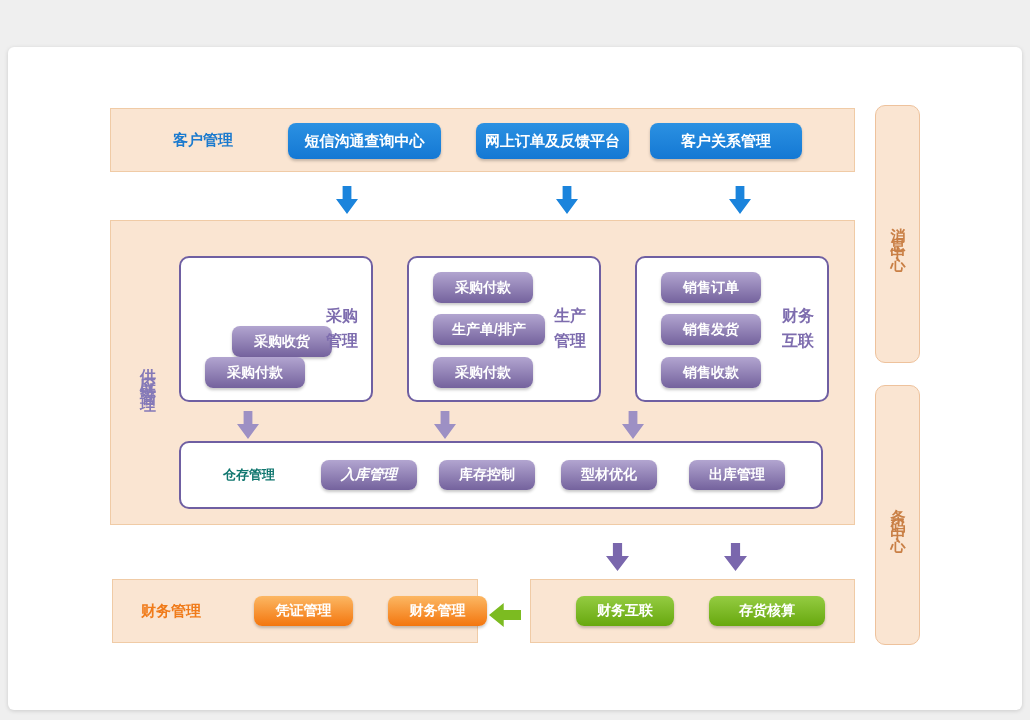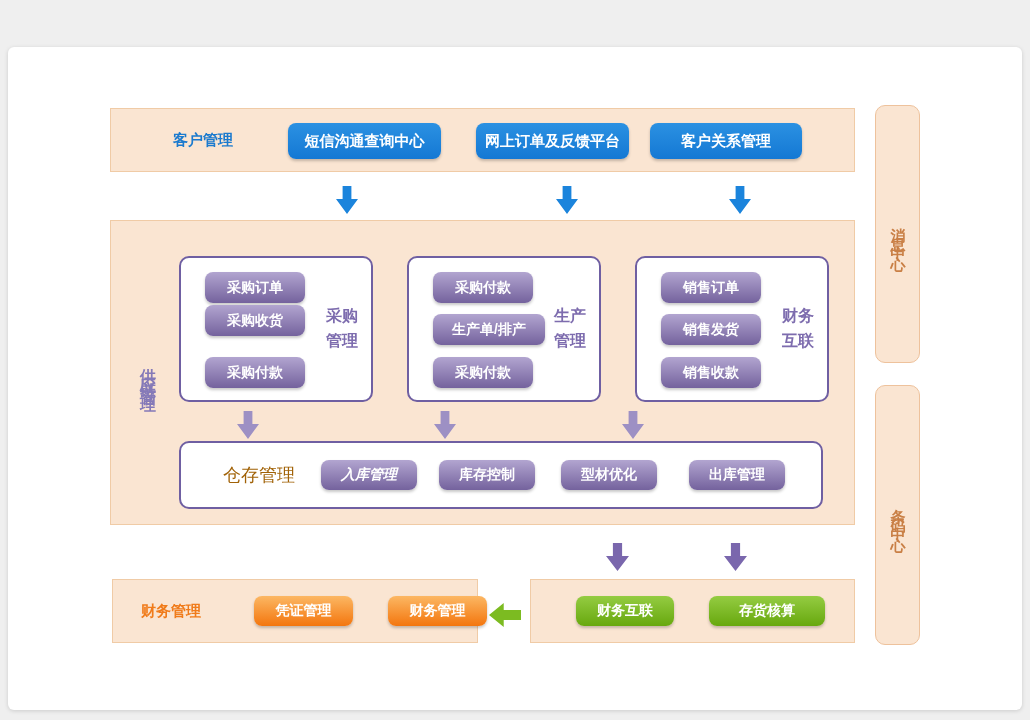--- a/index.html
+++ b/index.html
@@ -36,21 +36,21 @@
   .module-box { position: absolute; top: 35px; width: 194px; height: 146px; background: #ffffff;
     border: 2px solid #6f5fa2; border-radius: 10px; }
   .group-label { position: absolute; right: 12px; top: 50%; transform: translateY(-50%);
     width: 34px; text-align: center; word-break: break-all; line-height: 1.55;
     color: #7d6cae; font-weight: bold; font-size: 16px; }
   .module-box .purple-btn { left: 24px; width: 100px; }
 
   .warehouse-box { position: absolute; left: 68px; top: 220px; width: 644px; height: 68px;
     background: #ffffff; border: 2px solid #6f5fa2; border-radius: 10px; }
   .warehouse-label { position: absolute; left: 42px; top: 0; height: 100%; display: flex; align-items: center;
-    color: #a16207; font-weight: normal; font-size: 18px; }
+    color: #0f766e; font-weight: bold; font-size: 13px; }
   .warehouse-box .purple-btn { top: 17px; width: 96px; height: 30px; }
 
   .side-panel { position: absolute; left: 867px; width: 45px; background: #fae5d2;
     border: 1px solid #eec29c; border-radius: 10px; }
   .side-label { position: absolute; left: 50%; top: 50%; transform: translate(-50%,-50%);
     writing-mode: vertical-rl; text-orientation: upright; letter-spacing: 9px;
     color: #c97f45; font-weight: bold; font-size: 15px; }
 
   .finance-panel { left: 104px; top: 532px; width: 366px; height: 64px; }
   .finance-label { position: absolute; left: 28px; top: 0; height: 100%; display: flex; align-items: center;
@@ -81,22 +81,21 @@
     </div>
 
     <div class="arrow-down arrow-blue" style="left:328px;"></div>
     <div class="arrow-down arrow-blue" style="left:548px;"></div>
     <div class="arrow-down arrow-blue" style="left:721px;"></div>
 
     <div class="peach supply-panel">
       <span class="supply-label">供应链管理</span>
 
       <div class="module-box" style="left:68px;">
-        <div class="btn purple-btn" style="top:14px;">采购订单</div>
-        <div class="btn purple-btn" style="top:47px;">采购收货</div>
+        <div class="btn purple-btn" style="top:68px;margin-left:27px;">采购收货</div>
         <div class="btn purple-btn" style="top:99px;">采购付款</div>
         <span class="group-label">采购管理</span>
       </div>
 
       <div class="module-box" style="left:296px;">
         <div class="btn purple-btn" style="top:14px;">采购付款</div>
         <div class="btn purple-btn" style="top:56px; width:112px;">生产单/排产</div>
         <div class="btn purple-btn" style="top:99px;">采购付款</div>
         <span class="group-label">生产管理</span>
       </div>

